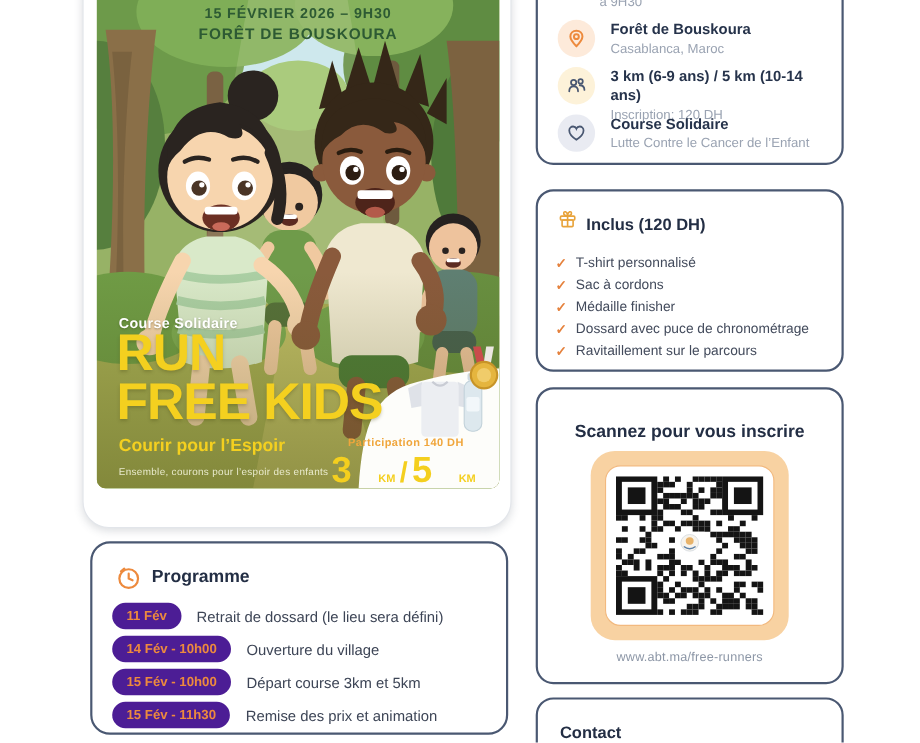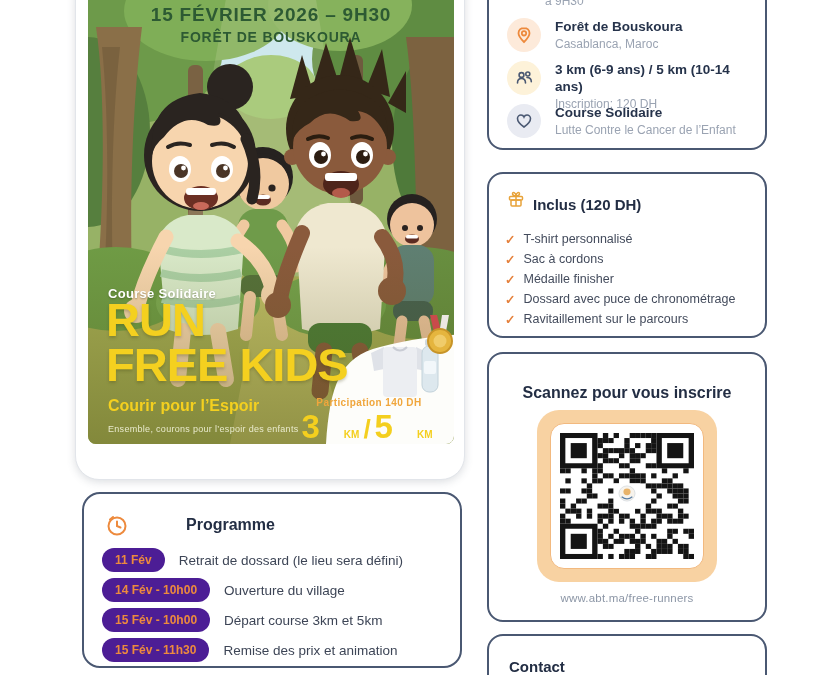--- a/index.html
+++ b/index.html
@@ -21,21 +21,21 @@
   }
   .poster-illu {
     position:absolute; left:12px; top:12px; width:366px; height:457px;
     border-radius:8px; overflow:hidden; background:#97b266;
   }
   .poster-illu svg { position:absolute; left:0; top:0; }
   .poster-date {
     position:absolute; top:17px; left:0; width:100%; text-align:center;
     color:#2d5a33; font-weight:bold; letter-spacing:.8px;
   }
-  .poster-date .l1 { font-size:19px; }
+  .poster-date .l1 { font-size:13px; }
   .poster-date .l2 { font-size:14px; margin-top:3px; }
   .poster-tag {
     position:absolute; left:20px; top:299px; color:#ffffff;
     font-size:13px; font-weight:bold; letter-spacing:.3px;
     text-shadow:0 1px 2px rgba(40,50,10,.4);
   }
   .poster-title {
     position:absolute; left:18px; top:311px; color:#f4d01f;
     font-size:47px; font-weight:bold; line-height:.95; letter-spacing:-1px;
     text-shadow:0 2px 3px rgba(60,60,10,.25);
@@ -56,21 +56,21 @@
     position:absolute; right:12px; top:421px; width:150px; text-align:center;
     color:#f4cf1e; font-weight:bold;
   }
   .poster-distances .num { font-size:33px; }
   .poster-distances .unit { font-size:10px;padding-left:24px; }
   .poster-distances .slash { font-size:26px; padding:0 4px; }
 
   
   .programme-card { left:82px; top:492px; width:380px; height:176px; border-radius:18px; }
   .prog-head { position:absolute; left:22px; top:20px; display:flex; align-items:center; gap:10px; }
-  .prog-title { font-size:16px; font-weight:bold; color:#232e44;margin-left:48px; }
+  .prog-title { font-size:16px; font-weight:bold; color:#232e44; }
   .prog-row { position:absolute; left:18px; display:flex; align-items:center; gap:14px; width:345px; }
   .prog-badge {
     background:#4c1d95; color:#ed8a3d; font-size:12px; font-weight:bold;
     padding:5px 13px; border-radius:13px; white-space:nowrap;
   }
   .prog-text { font-size:13.5px; color:#3d4556; }
 
   
   .info-card  { left:487px; top:-38px; width:280px; height:188px; }
   .partial-line { position:absolute; left:56px; top:30px; font-size:12px; color:#9aa3b2; }

